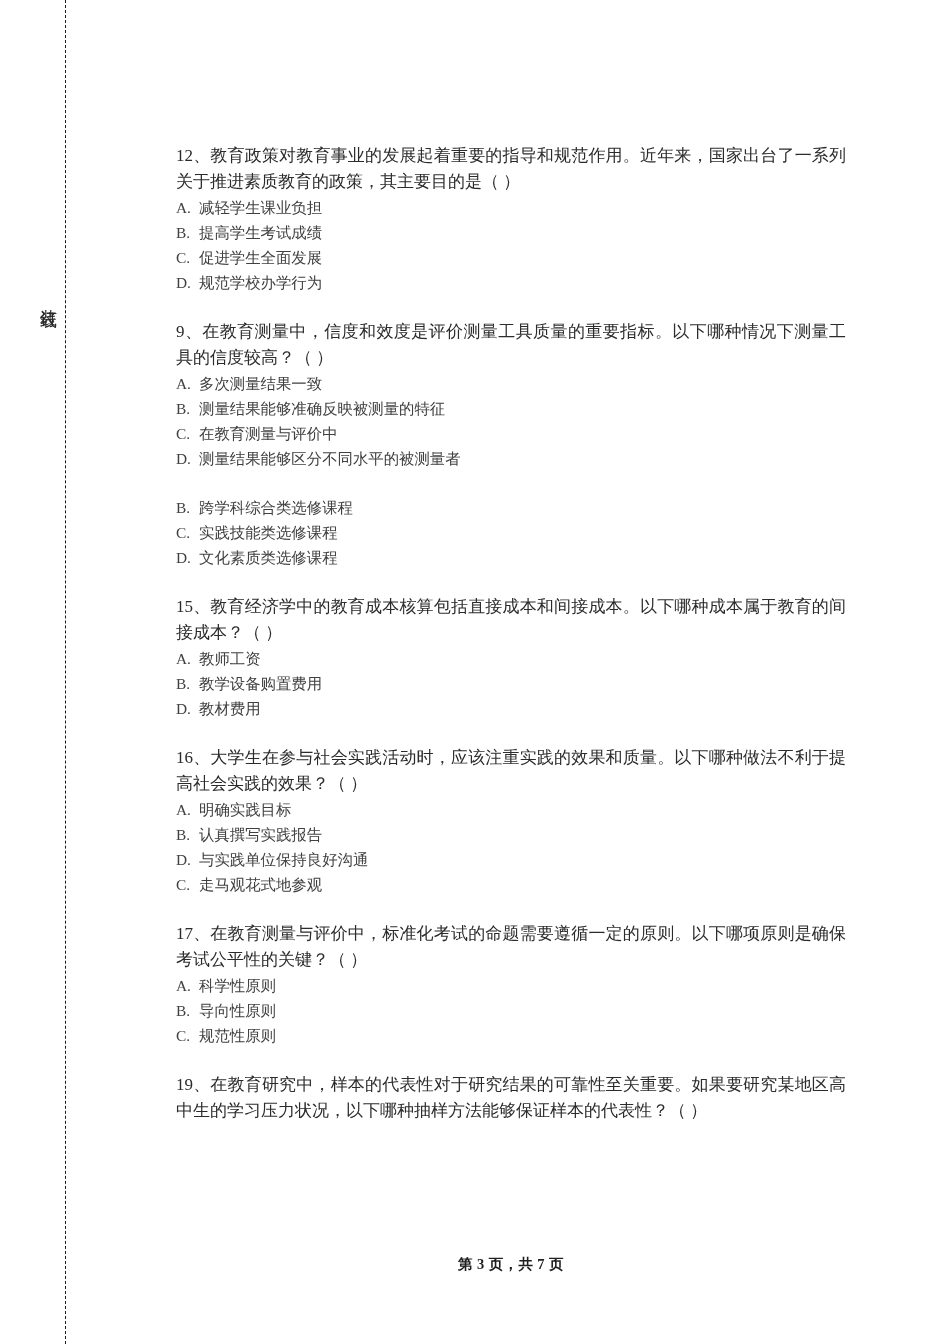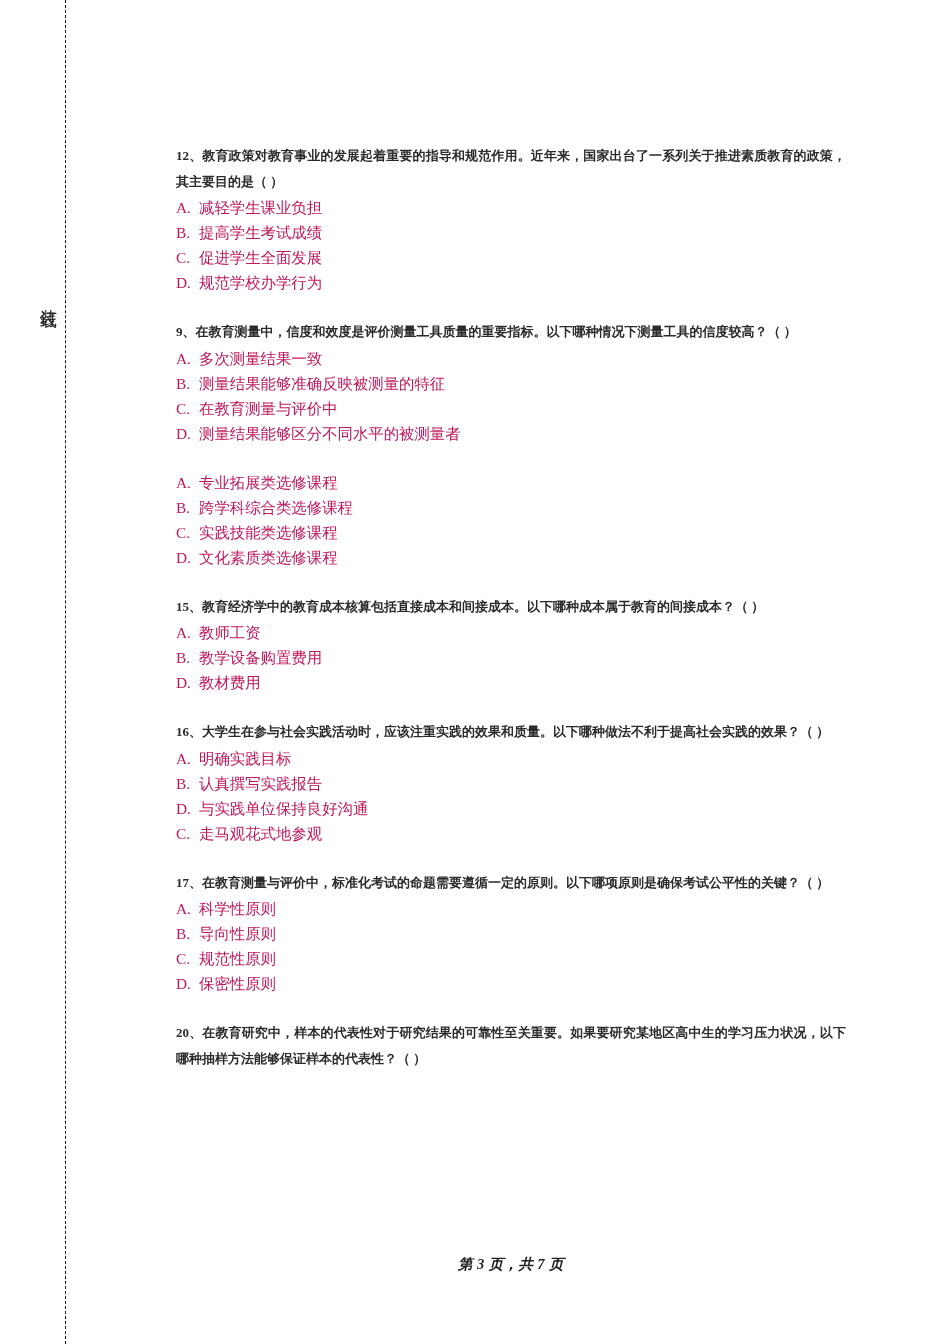--- a/index.html
+++ b/index.html
@@ -52,38 +52,37 @@
   }
 
   .question-block {
     margin-bottom: 24px;
   }
   .question-block:last-of-type {
     margin-bottom: 0;
   }
 
   .q-stem {
-    font-size: 13px;
+    font-size: 17px;
     line-height: 25.5px;
     text-align: justify;
     text-justify: inter-ideograph;
     margin: 0 0 1px 0;
     color: #2b2b2b;
-    font-weight: bold;
   }
 
   .options {
     margin: 0;
     padding: 0;
     list-style: none;
   }
   .option {
     font-size: 15.4px;
     line-height: 25px;
-    color: #be185d;
+    color: #404040;
     white-space: nowrap;
   }
   .opt-letter {
     display: inline-block;
     min-width: 23px;
     font-family: "Liberation Serif", "DejaVu Serif", serif;
   }
   .opt-text {
     display: inline;
   }
@@ -92,21 +91,20 @@
   .footer {
     position: absolute;
     left: 176px;
     top: 1255px;
     width: 670px;
     text-align: center;
     font-size: 14.5px;
     font-weight: bold;
     color: #1f1f1f;
     letter-spacing: 0.4px;
-    font-style: italic;
   }
 </style>
 </head>
 <body>
 
 <div class="page">
 
   <div class="binding-line"></div>
   <div class="binding-label">装订线</div>
 
@@ -124,21 +122,20 @@
         <p class="q-stem">9、在教育测量中，信度和效度是评价测量工具质量的重要指标。以下哪种情况下测量工具的信度较高？（  ）</p>
         <ul class="options">
           <li class="option"><span class="opt-letter">A.</span><span class="opt-text">多次测量结果一致</span></li>
           <li class="option"><span class="opt-letter">B.</span><span class="opt-text">测量结果能够准确反映被测量的特征</span></li>
           <li class="option"><span class="opt-letter">C.</span><span class="opt-text">在教育测量与评价中</span></li>
           <li class="option"><span class="opt-letter">D.</span><span class="opt-text">测量结果能够区分不同水平的被测量者</span></li>
         </ul>
       </div>
       <div class="question-block">
         <ul class="options">
-          <li class="option"><span class="opt-letter">A.</span><span class="opt-text">专业拓展类选修课程</span></li>
           <li class="option"><span class="opt-letter">B.</span><span class="opt-text">跨学科综合类选修课程</span></li>
           <li class="option"><span class="opt-letter">C.</span><span class="opt-text">实践技能类选修课程</span></li>
           <li class="option"><span class="opt-letter">D.</span><span class="opt-text">文化素质类选修课程</span></li>
         </ul>
       </div>
       <div class="question-block">
         <p class="q-stem">15、教育经济学中的教育成本核算包括直接成本和间接成本。以下哪种成本属于教育的间接成本？（  ）</p>
         <ul class="options">
           <li class="option"><span class="opt-letter">A.</span><span class="opt-text">教师工资</span></li>
           <li class="option"><span class="opt-letter">B.</span><span class="opt-text">教学设备购置费用</span></li>
@@ -153,23 +150,22 @@
           <li class="option"><span class="opt-letter">D.</span><span class="opt-text">与实践单位保持良好沟通</span></li>
           <li class="option"><span class="opt-letter">C.</span><span class="opt-text">走马观花式地参观</span></li>
         </ul>
       </div>
       <div class="question-block">
         <p class="q-stem">17、在教育测量与评价中，标准化考试的命题需要遵循一定的原则。以下哪项原则是确保考试公平性的关键？（  ）</p>
         <ul class="options">
           <li class="option"><span class="opt-letter">A.</span><span class="opt-text">科学性原则</span></li>
           <li class="option"><span class="opt-letter">B.</span><span class="opt-text">导向性原则</span></li>
           <li class="option"><span class="opt-letter">C.</span><span class="opt-text">规范性原则</span></li>
-          <li class="option"><span class="opt-letter">D.</span><span class="opt-text">保密性原则</span></li>
         </ul>
       </div>
       <div class="question-block">
-        <p class="q-stem">20、在教育研究中，样本的代表性对于研究结果的可靠性至关重要。如果要研究某地区高中生的学习压力状况，以下哪种抽样方法能够保证样本的代表性？（  ）</p>
+        <p class="q-stem">19、在教育研究中，样本的代表性对于研究结果的可靠性至关重要。如果要研究某地区高中生的学习压力状况，以下哪种抽样方法能够保证样本的代表性？（  ）</p>
       </div>
     </div>
 
   <div class="footer">第 3 页，共 7 页</div>
 
 </div>
 
 </body></html>

